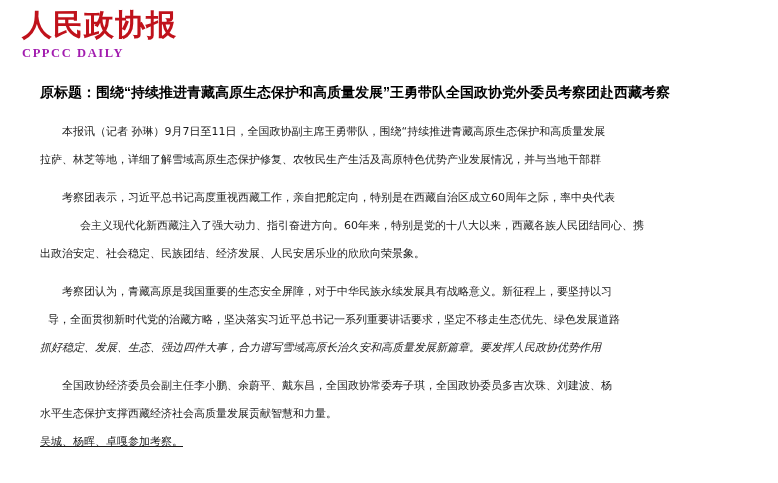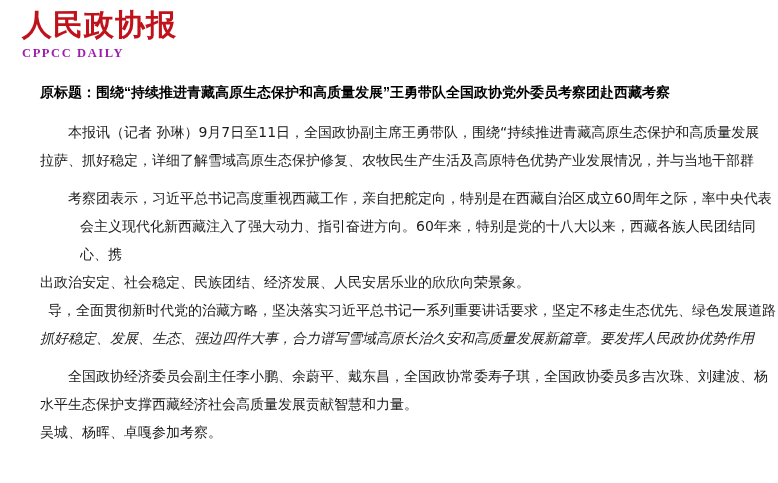--- a/index.html
+++ b/index.html
@@ -60,21 +60,21 @@
     line-height: 24px;
     color: #000000;
     white-space: nowrap;
     letter-spacing: 0px;
   }
   .body-copy {
     margin-top: 14px;
   }
   .para {
     font-family: "DejaVu Sans", sans-serif;
-    font-size: 14px;
+    font-size: 11px;
     line-height: 28px;
     color: #1b1b1b;
     text-indent: 2em;
     margin: 0 0 10px 0;
     white-space: pre-wrap;
     word-break: break-all;
     overflow: hidden;
   }
   .para.last {
     margin-bottom: 0;
@@ -88,25 +88,26 @@
   <div class="masthead">
     <div class="masthead-logo">人民政协报</div>
     <div class="masthead-sub">CPPCC DAILY</div>
   </div>
 
   <div class="article">
     <div class="headline">原标题：围绕“持续推进青藏高原生态保护和高质量发展”王勇带队全国政协党外委员考察团赴西藏考察</div>
 
     <div class="body-copy">
       <p class="para">本报讯（记者 孙琳）9月7日至11日，全国政协副主席王勇带队，围绕“持续推进青藏高原生态保护和高质量发展</p>
-      <p class="para" style="text-indent: 0px; margin-top: -10px; margin-bottom: 10px;">拉萨、抓好稳定，详细了解雪域高原生态保护修复、农牧民生产生活及高原特色优势产业发展情况，并与当地干部群</p>
+      <p class="para" style="text-indent: 0px; margin-top: -10px; margin-bottom: 10px;">拉萨、林芝等地，详细了解雪域高原生态保护修复、农牧民生产生活及高原特色优势产业发展情况，并与当地干部群</p>
       <p class="para">考察团表示，习近平总书记高度重视西藏工作，亲自把舵定向，特别是在西藏自治区成立60周年之际，率中央代表</p>
       <p class="para" style="text-indent: 0px; margin-top: -10px; margin-bottom: 10px; margin-left: 40px;">会主义现代化新西藏注入了强大动力、指引奋进方向。60年来，特别是党的十八大以来，西藏各族人民团结同心、携</p>
       <p class="para" style="text-indent: 0px; margin-top: -10px; margin-bottom: 10px;">出政治安定、社会稳定、民族团结、经济发展、人民安居乐业的欣欣向荣景象。</p>
+      <p class="para">考察团认为，青藏高原是我国重要的生态安全屏障，对于中华民族永续发展具有战略意义。新征程上，要坚持以习</p>
       <p class="para" style="text-indent: 0px; margin-top: -10px; margin-bottom: 10px; margin-left: 8px;">导，全面贯彻新时代党的治藏方略，坚决落实习近平总书记一系列重要讲话要求，坚定不移走生态优先、绿色发展道路</p>
       <p class="para" style="text-indent: 0px; margin-top: -10px; margin-bottom: 10px; font-style: italic;">抓好稳定、发展、生态、强边四件大事，合力谱写雪域高原长治久安和高质量发展新篇章。要发挥人民政协优势作用</p>
       <p class="para">全国政协经济委员会副主任李小鹏、余蔚平、戴东昌，全国政协常委寿子琪，全国政协委员多吉次珠、刘建波、杨</p>
       <p class="para" style="text-indent: 0px; margin-top: -10px; margin-bottom: 10px;">水平生态保护支撑西藏经济社会高质量发展贡献智慧和力量。</p>
-      <p class="para last" style="text-indent: 0px; margin-top: -10px; margin-bottom: 26px;">吴城、杨晖、卓嘎参加考察。</p>
+      <p class="para last" style="text-indent: 0px; margin-top: -10px; margin-bottom: 26px; text-decoration: underline;">吴城、杨晖、卓嘎参加考察。</p>
     </div>
   </div>
 
 </div>
 
 </body></html>

